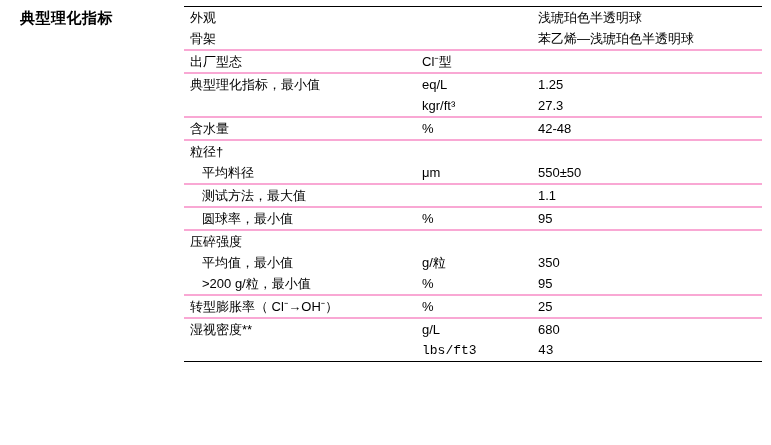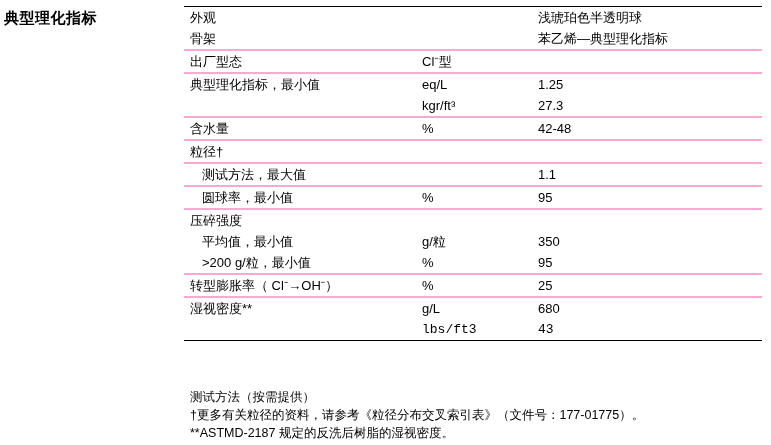--- a/index.html
+++ b/index.html
@@ -15,21 +15,21 @@
     position: relative;
     overflow: hidden;
   }
   .page {
     position: relative;
     width: 771px;
     height: 445px;
   }
   .side-title {
     position: absolute;
-    left: 4px;
+    left: 20px;
     top: 8px;
     width: 170px;
     font-size: 15px;
     font-weight: bold;
     letter-spacing: 0.5px;
     line-height: 20px;
   }
   .table-wrap {
     position: absolute;
     left: 184px;
@@ -88,21 +88,21 @@
       </colgroup>
       <tbody>
           <tr class="topline">
             <td>外观</td>
             <td></td>
             <td>浅琥珀色半透明球</td>
           </tr>
           <tr>
             <td>骨架</td>
             <td></td>
-            <td>苯乙烯—典型理化指标</td>
+            <td>苯乙烯—浅琥珀色半透明球</td>
           </tr>
           <tr class="line">
             <td>出厂型态</td>
             <td>Cl⁻型</td>
             <td></td>
           </tr>
           <tr class="line">
             <td>典型理化指标，最小值</td>
             <td>eq/L</td>
             <td>1.25</td>
@@ -114,20 +114,25 @@
           </tr>
           <tr class="line">
             <td>含水量</td>
             <td>%</td>
             <td>42-48</td>
           </tr>
           <tr class="line">
             <td>粒径†</td>
             <td></td>
             <td></td>
+          </tr>
+          <tr>
+            <td class="indent">平均料径</td>
+            <td>μm</td>
+            <td>550±50</td>
           </tr>
           <tr class="line">
             <td class="indent">测试方法，最大值</td>
             <td></td>
             <td>1.1</td>
           </tr>
           <tr class="line">
             <td class="indent">圆球率，最小值</td>
             <td>%</td>
             <td>95</td>
@@ -159,19 +164,14 @@
           </tr>
           <tr class="botline">
             <td></td>
             <td>lbs/ft3</td>
             <td>43</td>
           </tr>
         </tbody>
     </table>
   </div>
 
-  <div class="notes">
-      <div>测试方法（按需提供）</div>
-      <div>†更多有关粒径的资料，请参考《粒径分布交叉索引表》（文件号：177-01775）。</div>
-      <div>**ASTMD-2187 规定的反洗后树脂的湿视密度。</div>
-    </div>
 
 </div>
 
 </body></html>

